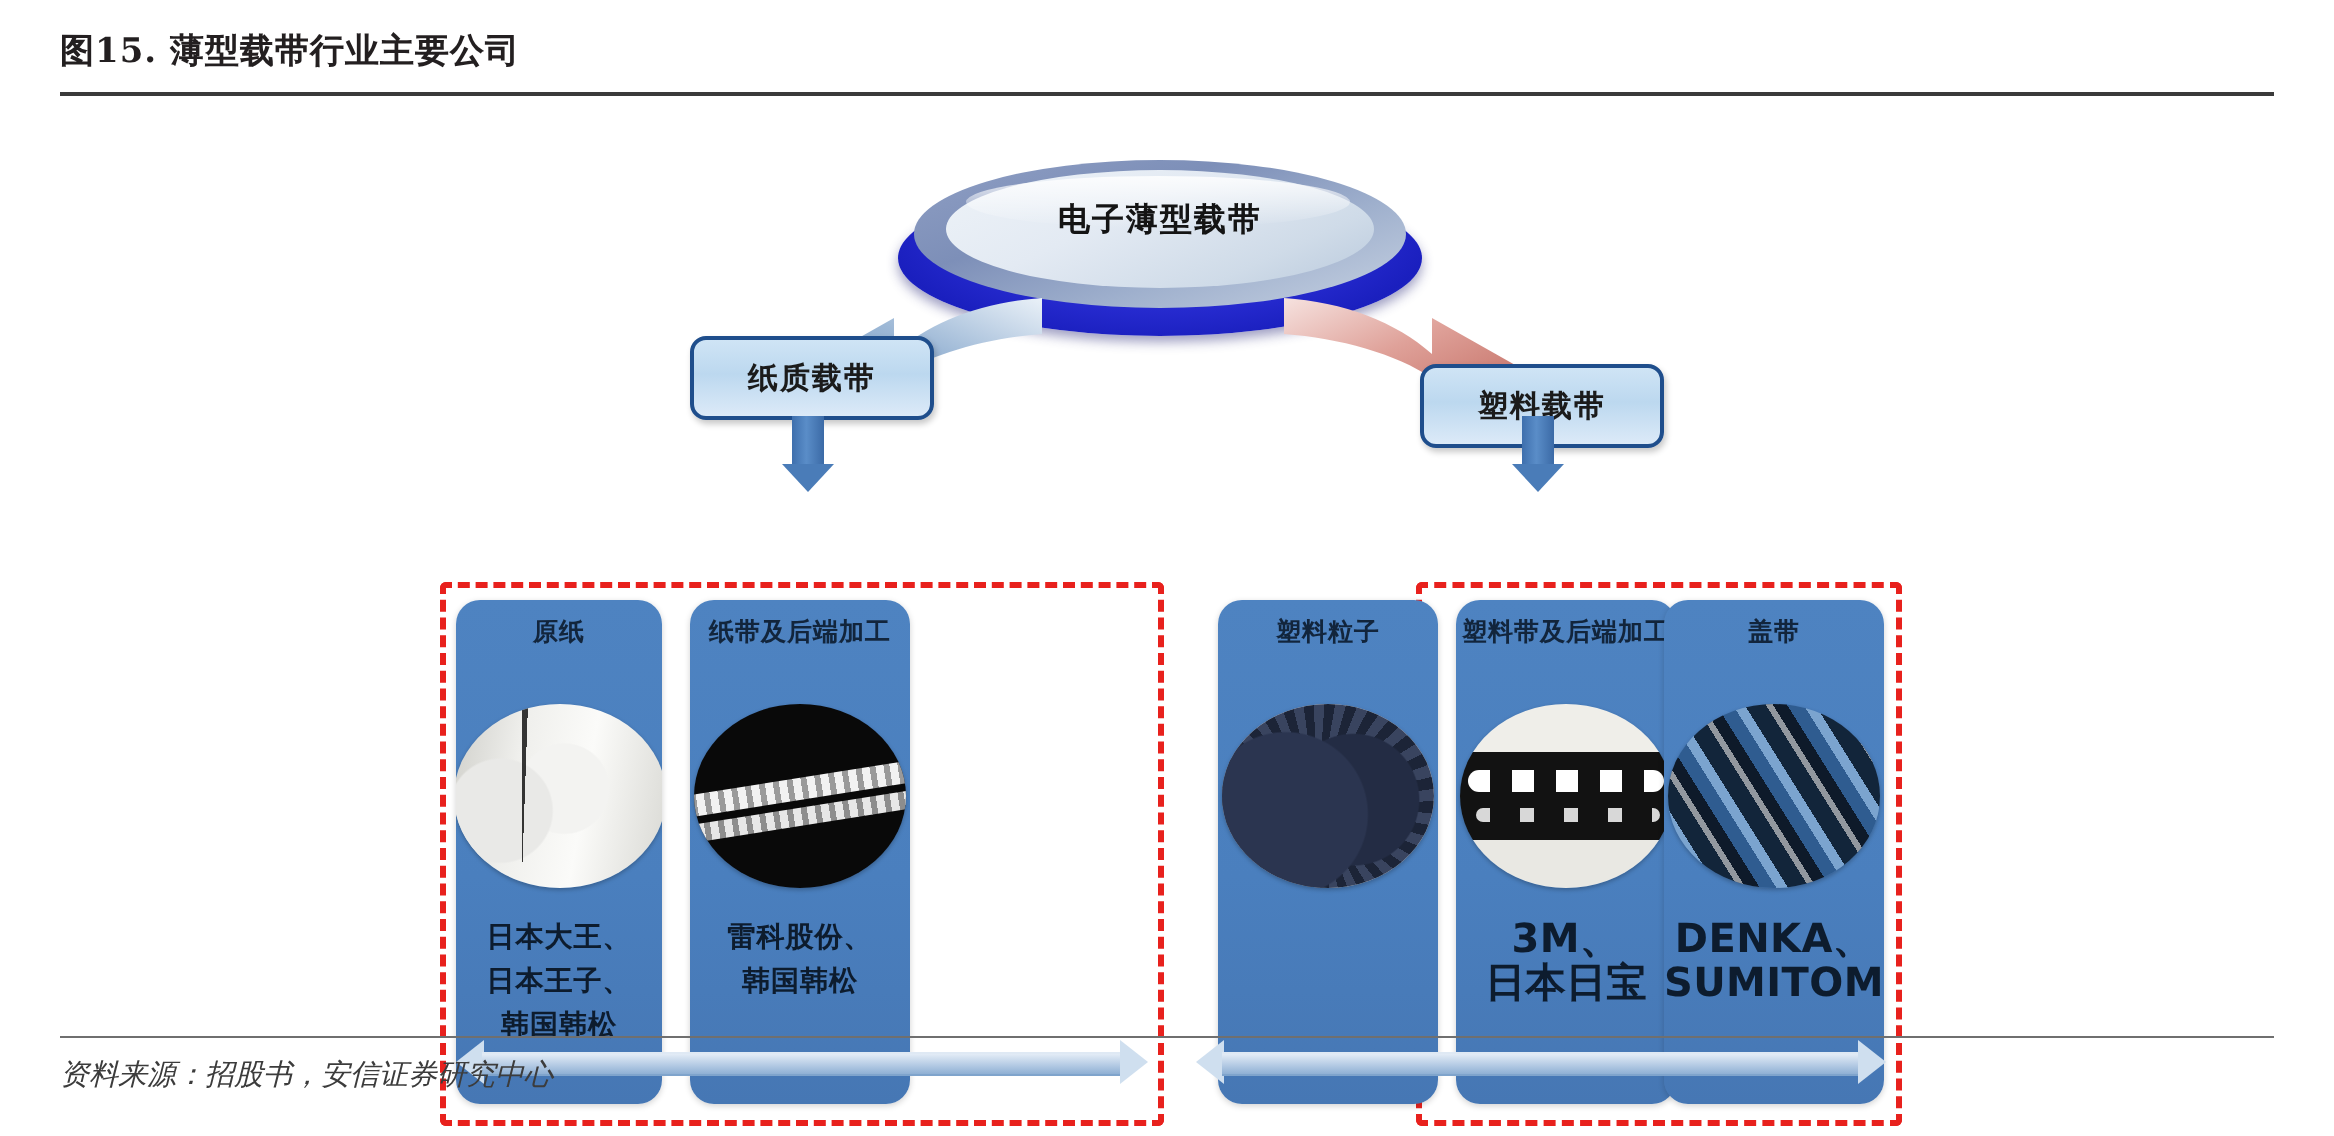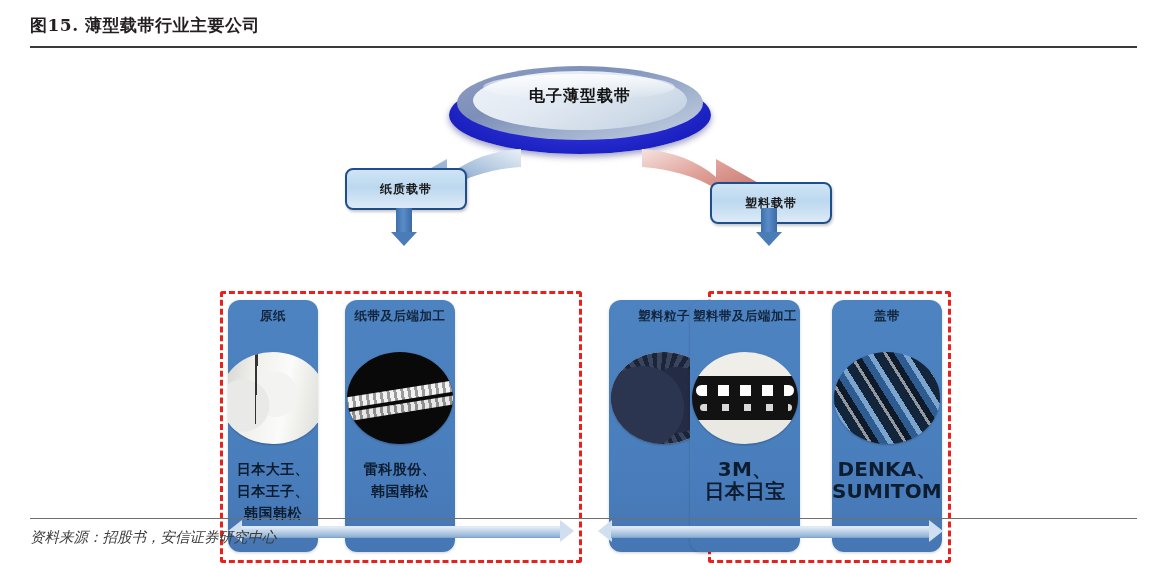--- a/index.html
+++ b/index.html
@@ -21,21 +21,21 @@
   #source{
     position:absolute;left:30px;top:528px;
     font-family:"DejaVu Serif","Liberation Serif",serif;
     font-style:italic;font-size:14.5px;color:#3c3c3c;white-space:nowrap;
   }
 
   
   #diagram{position:absolute;left:0;top:50px;width:1167px;height:466px;}
 
   
-  #hub{position:absolute;left:449px;top:10px;width:262px;height:95px;}
+  #hub{position:absolute;left:449px;top:24px;width:262px;height:95px;}
   .hub-layer{position:absolute;border-radius:50%;}
   .hub-base{
     left:0;top:16px;width:262px;height:78px;
     background:radial-gradient(ellipse at 50% 30%, #4b52e8 0%, #2b2fd6 45%, #1a1fbe 75%, #3b44d8 100%);
     box-shadow:0 3px 6px rgba(40,40,120,.45);
   }
   .hub-mid{
     left:8px;top:6px;width:246px;height:74px;
     background:linear-gradient(160deg,#8f9fc4 0%,#7d8fb8 35%,#9fb0cd 65%,#c7d2e2 100%);
   }
@@ -59,21 +59,21 @@
   
   .type-box{
     position:absolute;width:118px;height:38px;
     border:2px solid #1f4e8c;border-radius:8px;
     background:linear-gradient(180deg,#cfe4f5 0%,#bcd8ef 45%,#dceaf8 100%);
     box-shadow:1px 2px 3px rgba(0,0,0,.22);
     display:flex;align-items:center;justify-content:center;
   }
   .type-box span{
     font-family:Liberation Serif, serif;
-    font-size:12px;font-weight:bold;color:#1b1b1b;letter-spacing:1px;
+    font-size:15px;font-weight:bold;color:#1b1b1b;letter-spacing:1px;
   }
   #type-paper{left:345px;top:118px;}
   #type-plastic{left:710px;top:132px;}
 
   
   .down-arrow{position:absolute;width:26px;}
   .down-arrow .shaft{
     width:16px;margin:0 auto;height:24px;
     background:linear-gradient(90deg,#3e6fad 0%,#5a8dc8 45%,#3b6aa6 100%);
   }
@@ -263,21 +263,21 @@
     <div class="head"></div>
   </div>
   <div class="down-arrow" id="da-right">
     <div class="shaft"></div>
     <div class="head"></div>
   </div>
 
   <div class="red-box" id="red-left"></div>
   <div class="red-box" id="red-right"></div>
 
-  <div class="col" style="left:228px;width:90px;">
+  <div class="col" style="left:228px;width:103px;">
     <div class="col-head">原纸</div>
     <div class="col-photo">
         <div class="ph-rolls"></div>
       </div>
     <div class="col-names" style="white-space:pre-line">日本大王、
 日本王子、
 韩国韩松</div>
   </div>
 
   <div class="col" style="left:345px;width:110px;">
@@ -290,21 +290,21 @@
   </div>
 
 
   <div class="col" style="left:598px;width:110px;margin-left:11px;">
     <div class="col-head">塑料粒子</div>
     <div class="col-photo">
         <div class="ph-pellets"></div>
       </div>
   </div>
 
-  <div class="col" style="left:690px;width:110px;">
+  <div class="col" style="left:728px;width:110px;">
     <div class="col-head">塑料带及后端加工</div>
     <div class="col-photo">
         <div class="ph-plastape"></div>
       </div>
     <div class="col-names latin" style="white-space:pre-line">3M、
 日本日宝</div>
   </div>
 
   <div class="col" style="left:832px;width:110px;">
     <div class="col-head">盖带</div>

